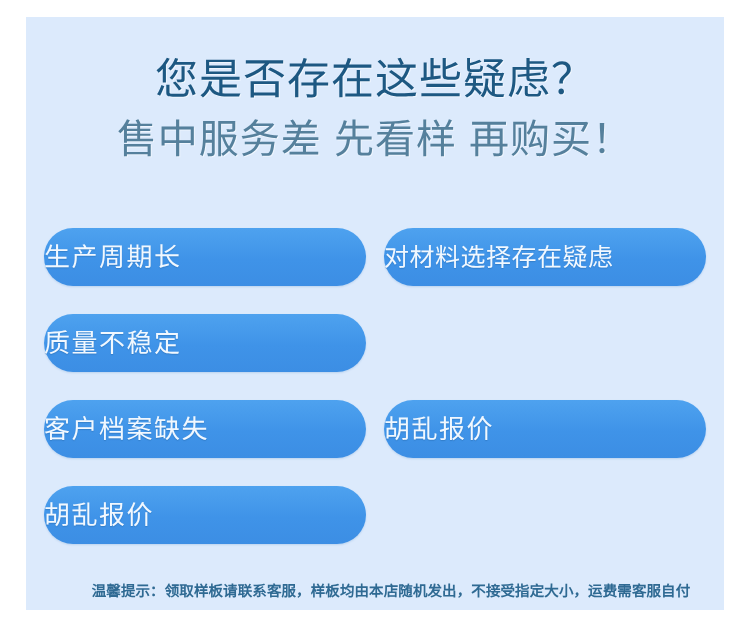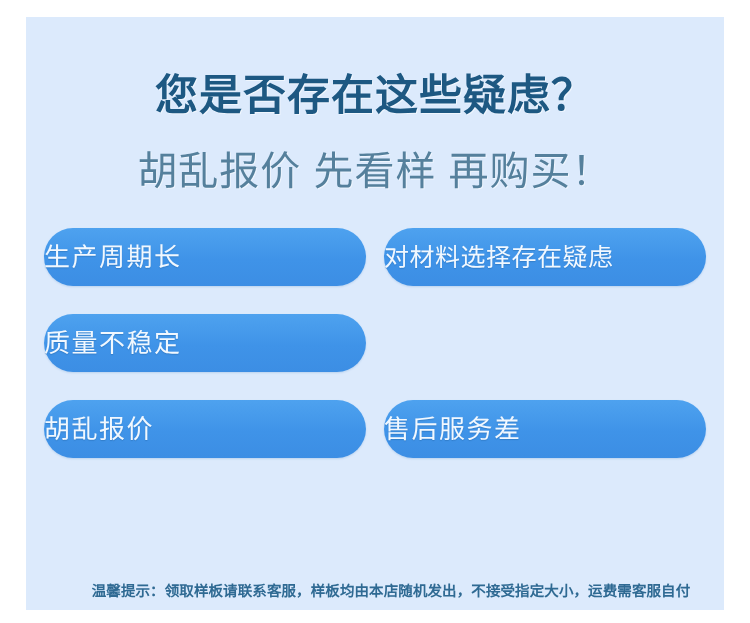--- a/index.html
+++ b/index.html
@@ -28,25 +28,25 @@
 
   .headline-block {
     position: absolute;
     left: 0;
     top: 0;
     width: 698px;
     text-align: center;
   }
 
   .headline {
-    margin: 16px;
+    margin: 0;
     padding-top: 38px;
     font-size: 43px;
     line-height: 1.12;
-    font-weight: 700;
+    font-weight: 400;
     letter-spacing: 1px;
     color: #1d5882;
     text-shadow: 1px 1px 0 rgba(255,255,255,0.55);
     white-space: nowrap;
   }
 
   .subhead {
     margin: 0;
     padding-top: 14px;
     font-size: 40px;
@@ -116,47 +116,52 @@
     white-space: nowrap;
   }
 </style>
 </head>
 <body>
 
 <div class="banner">
 
   <div class="headline-block">
     <h1 class="headline">您是否存在这些疑虑？</h1>
-    <h2 class="subhead">胡乱报价 先看样 再购买！</h2>
+    <h2 class="subhead">售中服务差 先看样 再购买！</h2>
   </div>
 
   <div class="pill-grid">
 
     <div class="pill-row">
       <div class="pill">
         <span class="pill-label">生产周期长</span>
       </div>
       <div class="pill">
         <span class="pill-label tight">对材料选择存在疑虑</span>
       </div>
     </div>
 
     <div class="pill-row">
       <div class="pill">
         <span class="pill-label">质量不稳定</span>
       </div>
     </div>
 
+    <div class="pill-row">
+      <div class="pill">
+        <span class="pill-label">客户档案缺失</span>
+      </div>
+      <div class="pill">
+        <span class="pill-label">胡乱报价</span>
+      </div>
+    </div>
 
     <div class="pill-row">
       <div class="pill">
         <span class="pill-label">胡乱报价</span>
-      </div>
-      <div class="pill">
-        <span class="pill-label">售后服务差</span>
       </div>
     </div>
 
   </div>
 
   <div class="note">温馨提示：领取样板请联系客服，样板均由本店随机发出，不接受指定大小，运费需客服自付</div>
 
 </div>
 
 </body></html>

